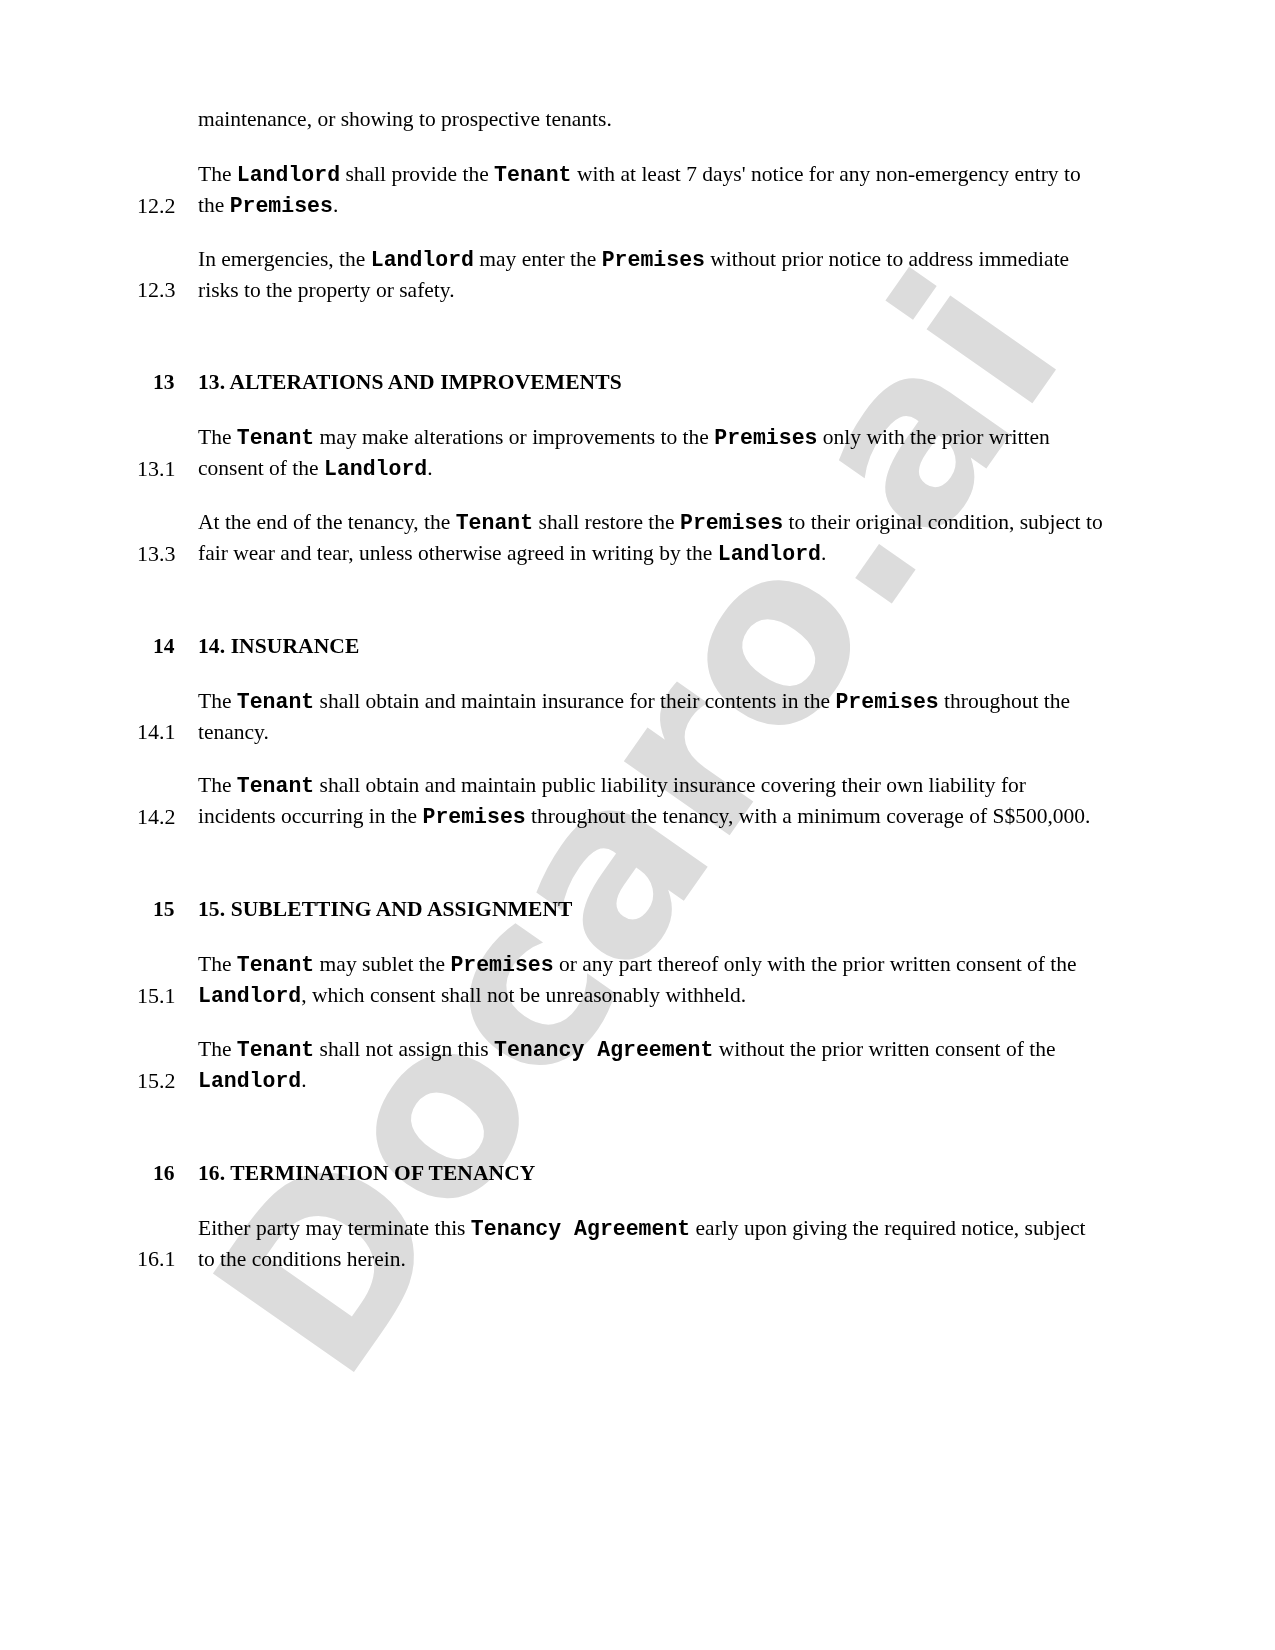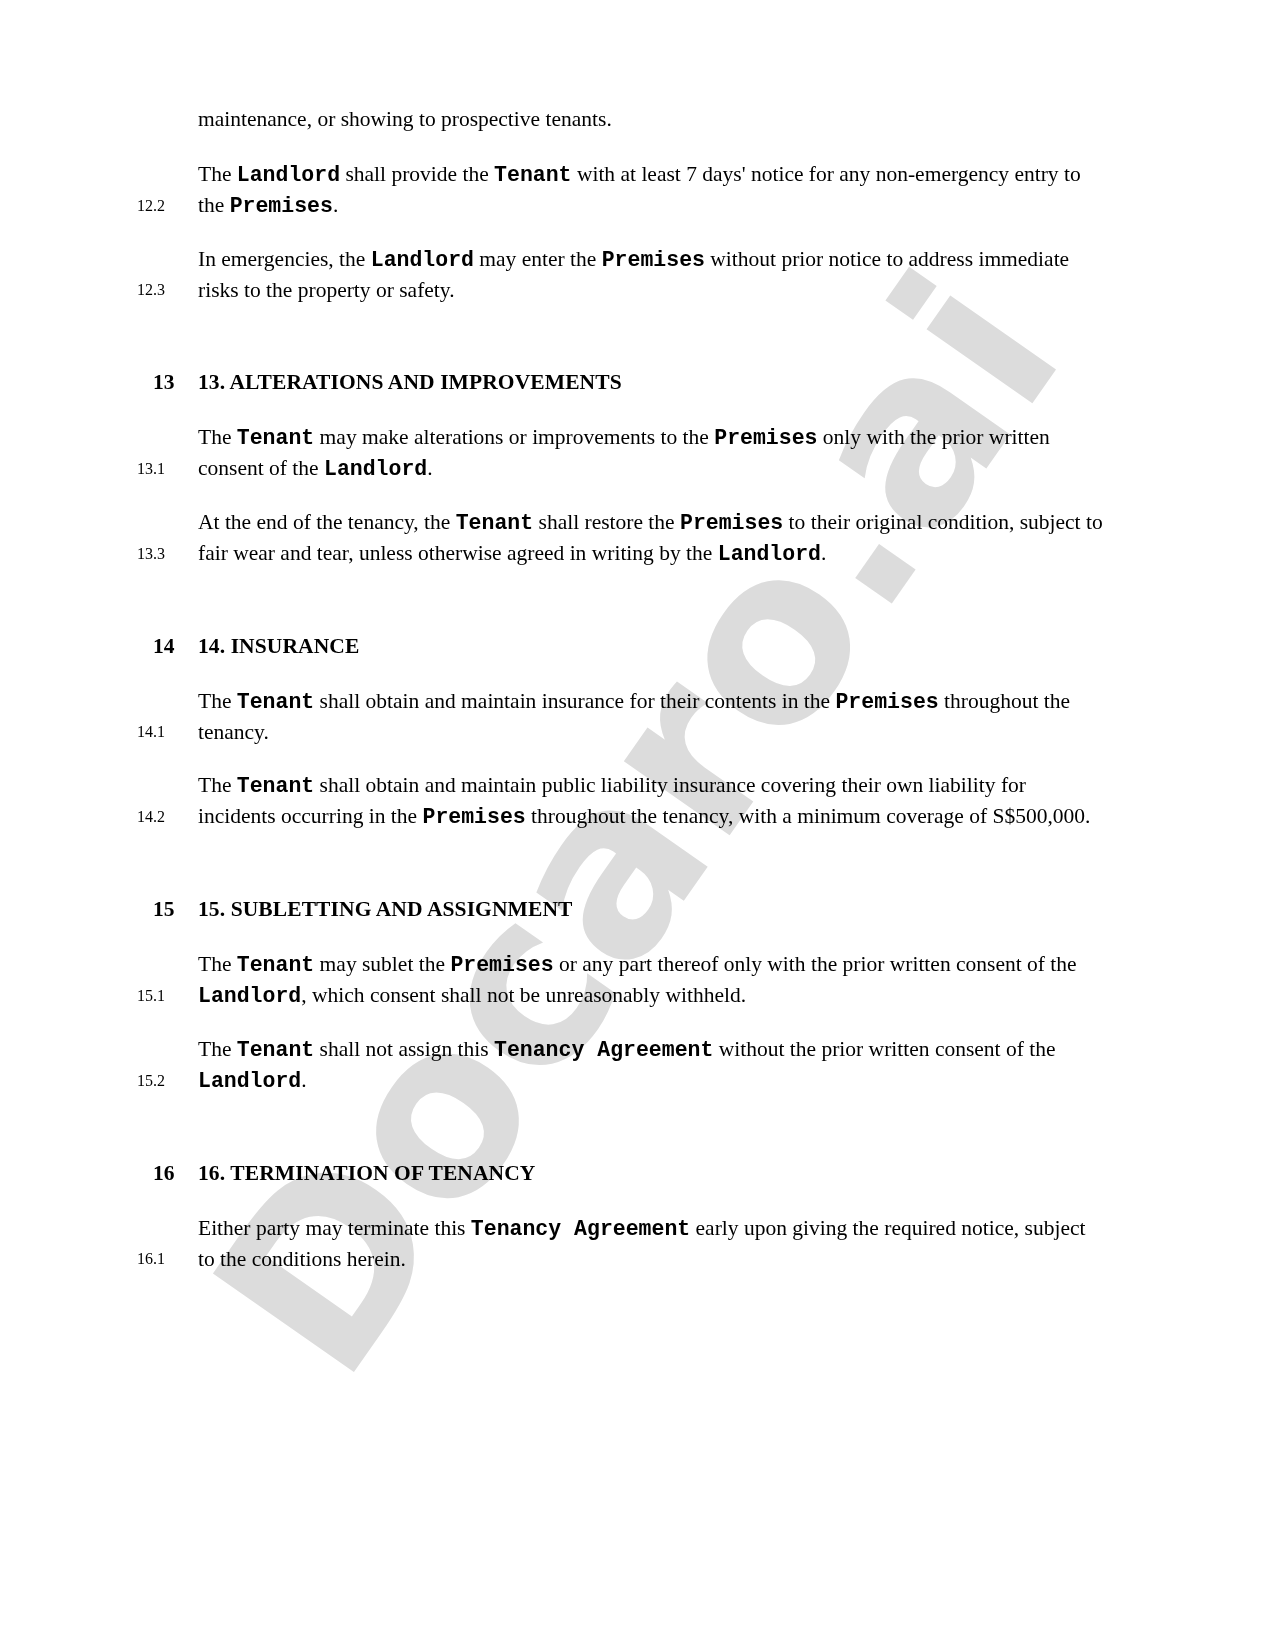--- a/index.html
+++ b/index.html
@@ -55,21 +55,21 @@
     box-sizing: border-box;
   }
 
   .clause {
     display: flex;
     align-items: flex-end;
     margin-bottom: 22px;
   }
   .clause-num {
     flex: 0 0 61px;
-    font-size: 16px;
+    font-size: 22px;
     line-height: 30.5px;
     white-space: nowrap;
   }
   .clause-body {
     flex: 1 1 auto;
     font-size: 21.5px;
     line-height: 30.5px;
     text-align: left;
   }
 

